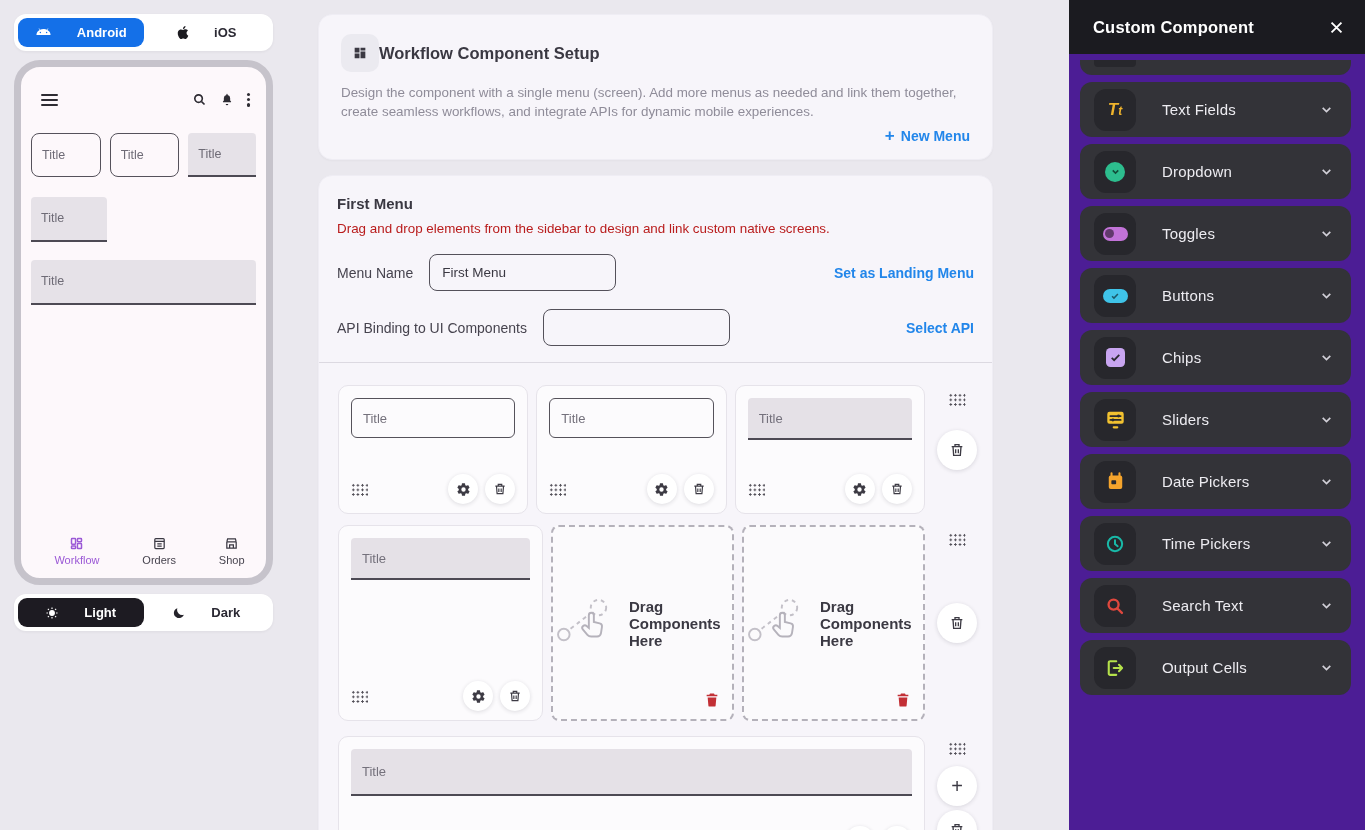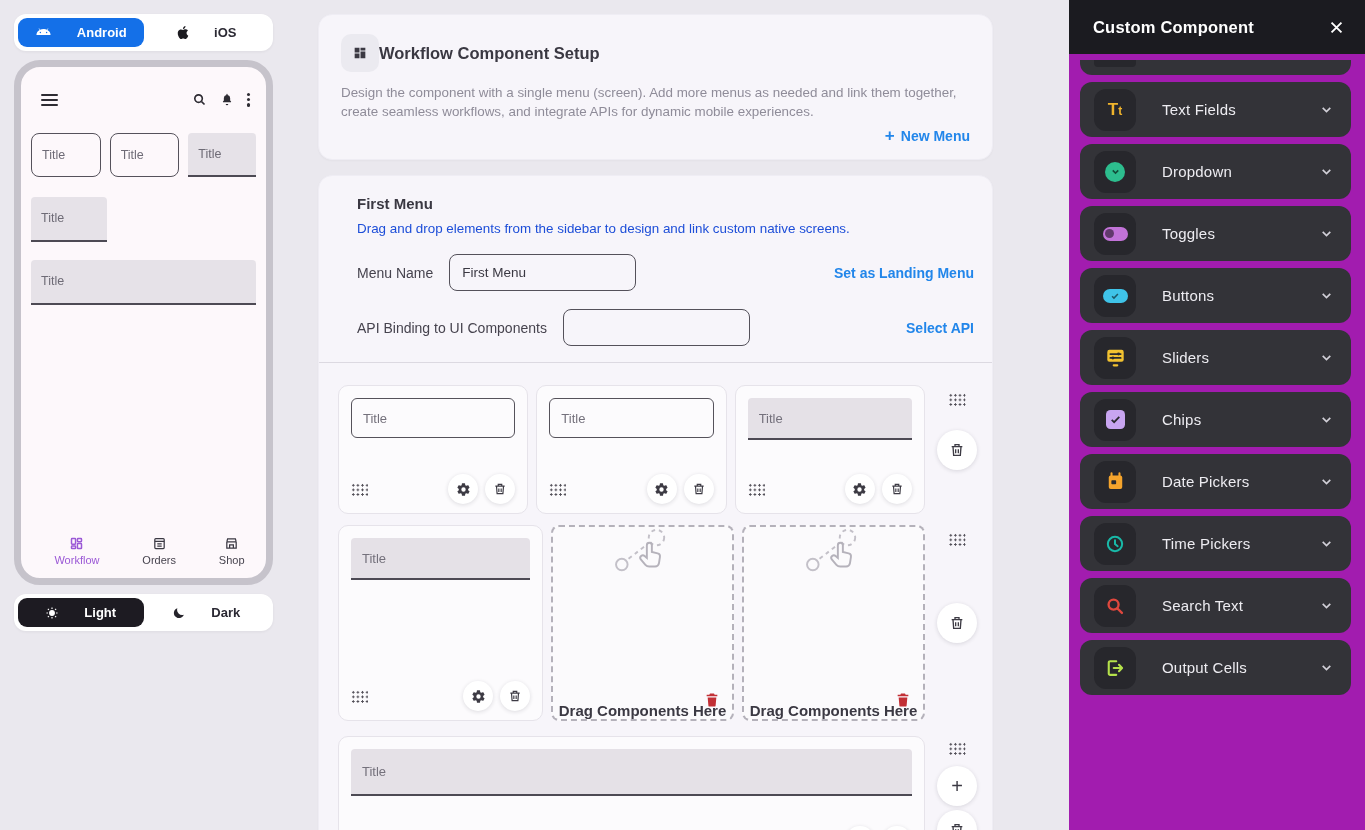--- a/index.html
+++ b/index.html
@@ -51,23 +51,23 @@
   .hc-titlerow { display:flex; align-items:center; }
   .hc-iconbox { width:38px; height:38px; border-radius:10px; background:#ebeaf0;
     display:flex; align-items:center; justify-content:center; }
   .hc-title { font-size:16.5px; font-weight:bold; color:#3a3842; }
   .hc-desc { margin-top:11px; font-size:13.4px; line-height:1.42; color:#8f8c99; max-width:648px; }
   .hc-newmenu { position:absolute; right:22px; bottom:15px; display:flex; align-items:center; gap:6px;
     color:#2286ea; font-weight:bold; font-size:14px; cursor:pointer; }
   .hc-newmenu .plus { font-size:17px; font-weight:bold; line-height:1; }
 
   .big-card { position:absolute; top:175px; left:0; width:675px; height:700px; border-radius:14px; }
-  .menu-sec { padding:19px 18px 16px 18px;margin-left:20px; }
+  .menu-sec { padding:19px 18px 16px 18px; }
   .ms-title { font-size:15px; font-weight:bold; color:#3a3842; }
-  .ms-sub { margin-top:9px; font-size:13.4px; color:#1d4ed8; }
+  .ms-sub { margin-top:9px; font-size:13.4px; color:#b91c1c; }
   .form-row { display:flex; align-items:center; margin-top:18px; }
   .form-label { font-size:14px; color:#46434e; margin-right:16px; }
   .form-input { width:187px; height:37px; border:1px solid #54515a; border-radius:8px;
     background:transparent; padding:0 12px; font-size:13.5px; color:#3a3842; font-family:inherit; }
   .form-link { margin-left:auto; color:#2286ea; font-weight:bold; font-size:14px; cursor:pointer; }
   .divider { border-top:1px solid #dcd9e1; }
 
   .canvas { padding:22px 12px 0 19px; }
   .canvas-row { display:flex; align-items:stretch; }
   .cards-3 { display:flex; gap:8px; flex:1; }
@@ -80,51 +80,51 @@
   .c-controls { display:flex; align-items:center; gap:7px; margin-top:10px; }
   .dots { width:17px; height:13px;
     background-image:radial-gradient(#514e57 1.1px, transparent 1.3px);
     background-size:4.6px 4.6px; background-position:0 0; }
   .c-spacer { flex:1; }
   .circle-btn { width:30px; height:30px; border-radius:50%; background:#fff; border:none; cursor:pointer;
     display:flex; align-items:center; justify-content:center; box-shadow:0 1px 4px rgba(30,28,40,.14); }
   .circle-btn-lg { width:40px; height:40px; font-size:20px; color:#3b3943; }
 
   .drop-card { flex:1 1 0; min-width:0; border:2px dashed #b4b1ba; border-radius:8px; background:#fbfafc;
-    display:flex; flex-direction:column; align-items:center; justify-content:space-between; gap:12px; position:relative; }
+    display:flex; flex-direction:row; align-items:center; justify-content:space-between; gap:12px; position:relative; }
   .drop-text { font-size:15px; font-weight:bold; color:#3b3943; }
   .drop-trash { position:absolute; right:12px; bottom:8px; background:none; border:none; cursor:pointer; }
 
   .rail { width:46px; margin-left:9px; position:relative; flex:none; }
   .rail .dots { position:absolute; left:50%; transform:translateX(-50%); top:8px; }
   .rail .trash-mid { position:absolute; left:50%; top:50%; transform:translate(-50%,-50%); }
   .rail3 .dots { top:6px; }
   .rail3 .plus-btn { position:absolute; left:50%; transform:translateX(-50%); top:30px; }
   .rail3 .trash-low { position:absolute; left:50%; transform:translateX(-50%); top:74px; }
 
   .row1 { height:129px; }
   .row2 { height:196px; margin-top:11px; }
   .row3 { height:130px; margin-top:15px; }
   .wide-card { flex:1; }
   .wide-card .c-filled { height:47px; }
   .wide-card .c-controls { margin-top:16px; }
 
   
-  .sidebar { position:absolute; left:1069px; top:0; width:296px; height:830px; background:#a21caf; }
+  .sidebar { position:absolute; left:1069px; top:0; width:296px; height:830px; background:#4c1d95; }
   .sb-header { height:54px; background:#1b1b20; display:flex; align-items:center; padding:0 20px 0 24px; }
   .sb-title { color:#fff; font-weight:bold; font-size:16.5px; letter-spacing:.2px; }
   .sb-close { margin-left:auto; background:none; border:none; cursor:pointer; display:flex; }
   .sb-list { padding:6px 14px 0 11px; }
   .sb-partial { height:15px; background:#333338; border-radius:0 0 12px 12px; margin-bottom:7px;
     position:relative; overflow:hidden; }
   .sb-partial .frag { position:absolute; left:14px; top:-2px; width:42px; height:9px; background:#27272c; border-radius:0 0 4px 4px; }
   .sb-row { height:55px; background:#333338; border-radius:12px; margin-bottom:7px;
     display:flex; align-items:center; padding:0 18px 0 14px; cursor:pointer; }
   .sb-iconbox { width:42px; height:42px; border-radius:12px; background:#27272c; flex:none;
-    display:flex; align-items:center; justify-content:center; margin-right:26px; }
+    display:flex; align-items:center; justify-content:center; margin-right:26px;font-style:italic; }
   .sb-label { font-size:15px; color:#edecf1; letter-spacing:.2px; }
   .sb-chev { margin-left:auto; display:flex; }
 
   
   .ic-tt { font-weight:bold; line-height:1; }
   .ic-tt .big { font-size:17px; } .ic-tt .small { font-size:12px; }
   .ic-radio { width:19px; height:19px; border-radius:50%; border:3px solid currentColor;
     display:flex; align-items:center; justify-content:center; }
   .ic-radio .dot { width:7px; height:7px; border-radius:50%; background:currentColor; }
   .ic-square { width:19px; height:19px; border-radius:4.5px; background:currentColor;
@@ -515,56 +515,56 @@
         </span>
       <span class="sb-label">Buttons</span>
       <span class="sb-chev">
           <svg width="13" height="13" viewBox="0 0 24 24" fill="none" stroke="#d2d0d8" stroke-width="3">
             <path d="M5 9l7 7 7-7"></path>
           </svg>
         </span>
     </div>
 
     <div class="sb-row">
+      <span class="sb-iconbox" data-color="sidebar.items.6.color" style="color: rgb(200, 165, 240);">
+          <span class="ic-square">
+            <svg width="13" height="13" viewBox="0 0 24 24" fill="none" stroke="#2a2a2e" stroke-width="3.2">
+              <path d="M5 12.5l4.5 4.5L19 7"></path>
+            </svg>
+          </span>
+        </span>
+      <span class="sb-label">Chips</span>
+      <span class="sb-chev">
+          <svg width="13" height="13" viewBox="0 0 24 24" fill="none" stroke="#d2d0d8" stroke-width="3">
+            <path d="M5 9l7 7 7-7"></path>
+          </svg>
+        </span>
+    </div>
+
+    <div class="sb-row">
       <span class="sb-iconbox" data-color="sidebar.items.7.color" style="color: rgb(242, 194, 48);">
         <svg width="21" height="19" viewBox="0 0 24 22" fill="currentColor">
             <rect x="2.5" y="2" width="19" height="14" rx="2.5"></rect>
             <path d="M10 20h4" stroke="currentColor" stroke-width="2.6" stroke-linecap="round"></path>
             <g stroke="#2a2a2e" stroke-width="2" stroke-linecap="round">
               <path d="M6 7h12M6 11.5h12"></path>
             </g>
             <circle cx="15.5" cy="7" r="1.7" fill="#2a2a2e"></circle>
             <circle cx="9" cy="11.5" r="1.7" fill="#2a2a2e"></circle>
           </svg>
       </span>
       <span class="sb-label">Sliders</span>
       <span class="sb-chev">
           <svg width="13" height="13" viewBox="0 0 24 24" fill="none" stroke="#d2d0d8" stroke-width="3">
             <path d="M5 9l7 7 7-7"></path>
           </svg>
         </span>
     </div>
 
     <div class="sb-row">
-      <span class="sb-iconbox" data-color="sidebar.items.6.color" style="color: rgb(200, 165, 240);">
-          <span class="ic-square">
-            <svg width="13" height="13" viewBox="0 0 24 24" fill="none" stroke="#2a2a2e" stroke-width="3.2">
-              <path d="M5 12.5l4.5 4.5L19 7"></path>
-            </svg>
-          </span>
-        </span>
-      <span class="sb-label">Chips</span>
-      <span class="sb-chev">
-          <svg width="13" height="13" viewBox="0 0 24 24" fill="none" stroke="#d2d0d8" stroke-width="3">
-            <path d="M5 9l7 7 7-7"></path>
-          </svg>
-        </span>
-    </div>
-
-    <div class="sb-row">
       <span class="sb-iconbox" data-color="sidebar.items.8.color" style="color: rgb(245, 164, 44);">
         <svg width="19" height="19" viewBox="0 0 24 24">
             <path d="M7 1.5v4M17 1.5v4" stroke="currentColor" stroke-width="2.6" stroke-linecap="round"></path>
             <rect x="3.5" y="4.5" width="17" height="17" rx="2.5" fill="currentColor"></rect>
             <rect x="6.8" y="10.5" width="6" height="5" rx="1" fill="#2a2a2e"></rect>
           </svg>
       </span>
       <span class="sb-label">Date Pickers</span>
       <span class="sb-chev">
           <svg width="13" height="13" viewBox="0 0 24 24" fill="none" stroke="#d2d0d8" stroke-width="3">

